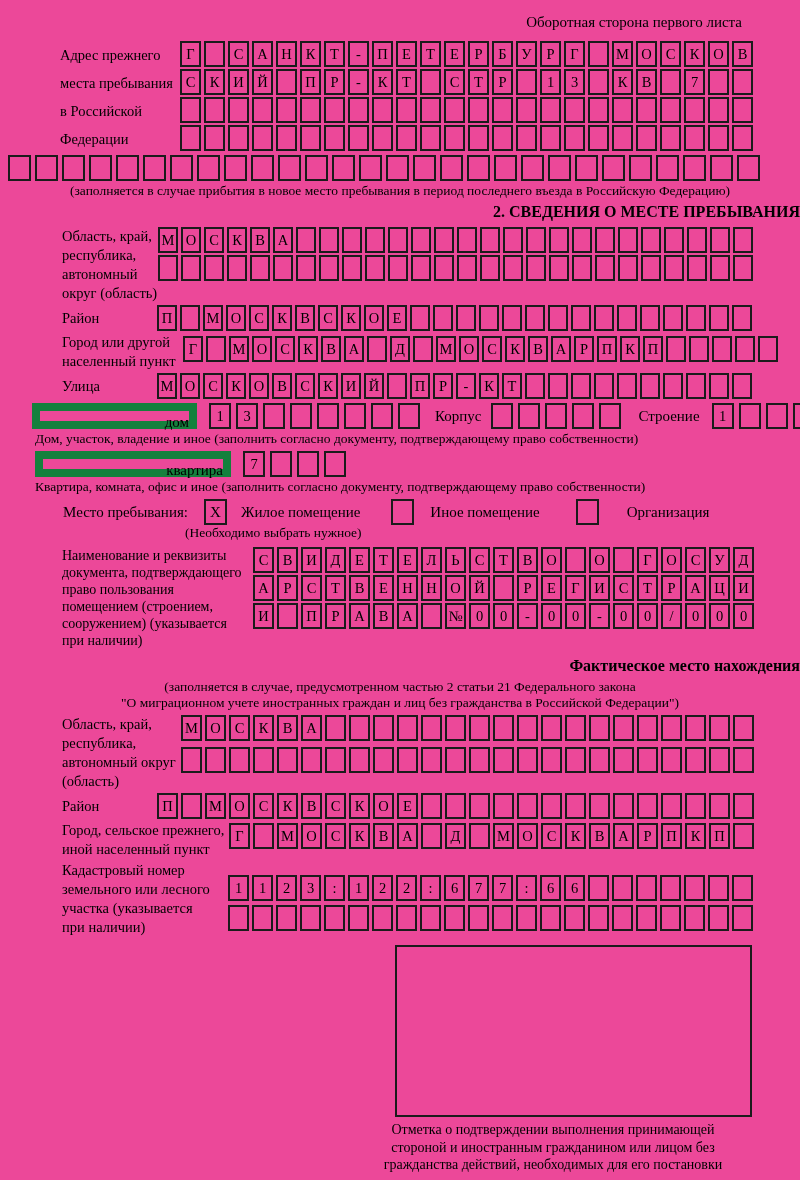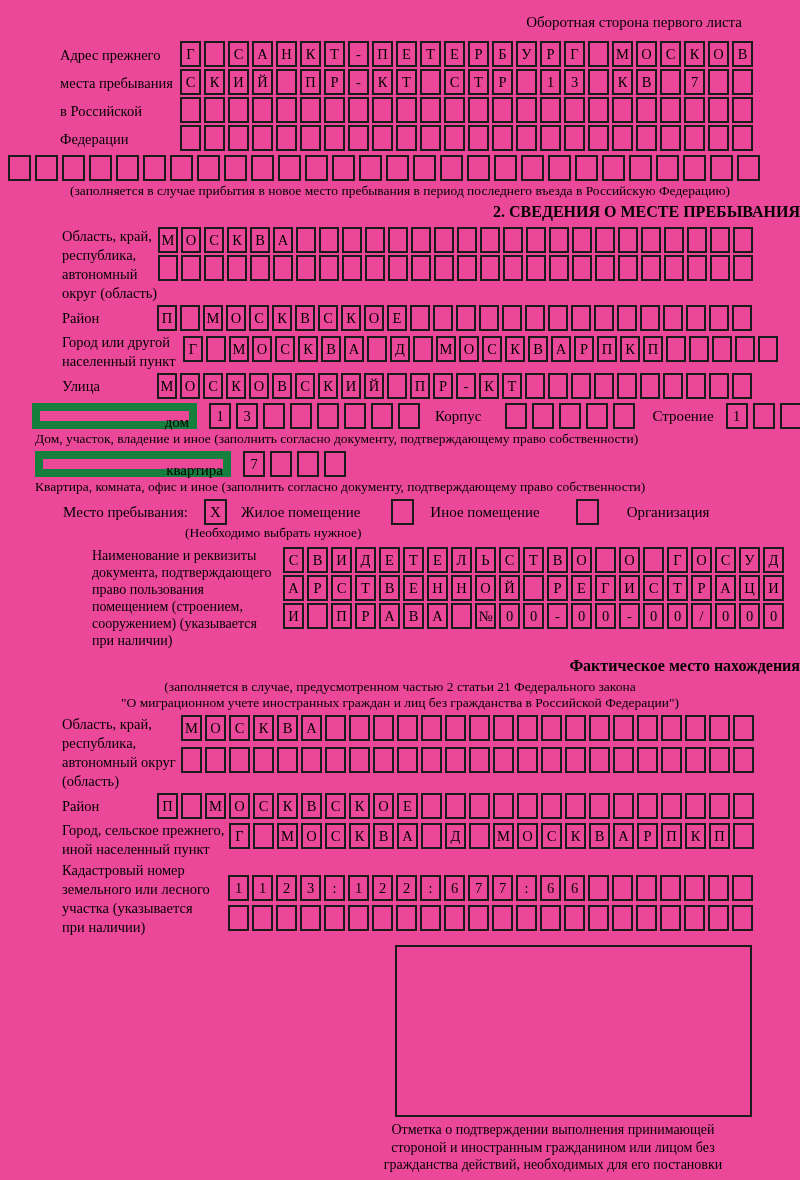--- a/index.html
+++ b/index.html
@@ -92,21 +92,21 @@
   </div>
 
   <div class="row" style="margin-left:62px;margin-top:2px;">
     <div class="lblcol" style="width:95px;line-height:26px;">Улица</div>
     <div class="grid g23 mb0"><span class="cell">М</span><span class="cell">О</span><span class="cell">С</span><span class="cell">К</span><span class="cell">О</span><span class="cell">В</span><span class="cell">С</span><span class="cell">К</span><span class="cell">И</span><span class="cell">Й</span><span class="cell"></span><span class="cell">П</span><span class="cell">Р</span><span class="cell">-</span><span class="cell">К</span><span class="cell">Т</span><span class="cell"></span><span class="cell"></span><span class="cell"></span><span class="cell"></span><span class="cell"></span><span class="cell"></span><span class="cell"></span><span class="cell"></span><span class="cell"></span><span class="cell"></span></div>
   </div>
 
   <div style="margin-left:32px;margin-top:4px;white-space:nowrap;">
     <span class="widebox" style="width:165px;">дом</span>
     <span class="grid gd" style="display:inline-block;margin-left:8px;"><span class="cell">1</span><span class="cell">3</span><span class="cell"></span><span class="cell"></span><span class="cell"></span><span class="cell"></span><span class="cell"></span><span class="cell"></span></span>
-    <span class="inl" style="margin-left:6px;margin-right:20px;">Корпус</span>
+    <span class="inl" style="margin-left:6px;margin-right:6px;">Корпус</span>
     <span class="grid gd" style="display:inline-block;"><span class="cell"></span><span class="cell"></span><span class="cell"></span><span class="cell"></span><span class="cell"></span></span>
     <span class="inl" style="margin-left:8px;margin-right:8px;">Строение</span>
     <span class="grid gd" style="display:inline-block;"><span class="cell">1</span><span class="cell"></span><span class="cell"></span><span class="cell"></span></span>
   </div>
   <div class="caption" style="margin-left:35px;">Дом, участок, владение и иное (заполнить согласно документу, подтверждающему право собственности)</div>
 
   <div style="margin-left:35px;margin-top:4px;white-space:nowrap;">
     <span class="widebox" style="width:196px;">квартира</span>
     <span class="grid gd" style="display:inline-block;margin-left:8px;"><span class="cell">7</span><span class="cell"></span><span class="cell"></span><span class="cell"></span></span>
   </div>
@@ -116,21 +116,21 @@
     <span class="inl">Место пребывания:</span>
     <span class="chkbox" style="margin-left:12px;">X</span>
     <span class="inl" style="margin-left:10px;">Жилое помещение</span>
     <span class="chkbox" style="margin-left:27px;"></span>
     <span class="inl" style="margin-left:12px;">Иное помещение</span>
     <span class="chkbox" style="margin-left:32px;"></span>
     <span class="inl" style="margin-left:24px;">Организация</span>
   </div>
   <div class="caption" style="margin-left:185px;">(Необходимо выбрать нужное)</div>
 
-  <div class="row" style="margin-left:92px;margin-top:6px;">
+  <div class="row" style="margin-left:62px;margin-top:6px;">
     <div class="lblcol" style="width:191px;line-height:17px;font-size:14px;">
       <div>Наименование и реквизиты</div>
       <div>документа, подтверждающего</div>
       <div>право пользования</div>
       <div>помещением (строением,</div>
       <div>сооружением) (указывается</div>
       <div>при наличии)</div>
     </div>
     <div class="gridcol">
       <div class="grid g24"><span class="cell">С</span><span class="cell">В</span><span class="cell">И</span><span class="cell">Д</span><span class="cell">Е</span><span class="cell">Т</span><span class="cell">Е</span><span class="cell">Л</span><span class="cell">Ь</span><span class="cell">С</span><span class="cell">Т</span><span class="cell">В</span><span class="cell">О</span><span class="cell"></span><span class="cell">О</span><span class="cell"></span><span class="cell">Г</span><span class="cell">О</span><span class="cell">С</span><span class="cell">У</span><span class="cell">Д</span></div>

